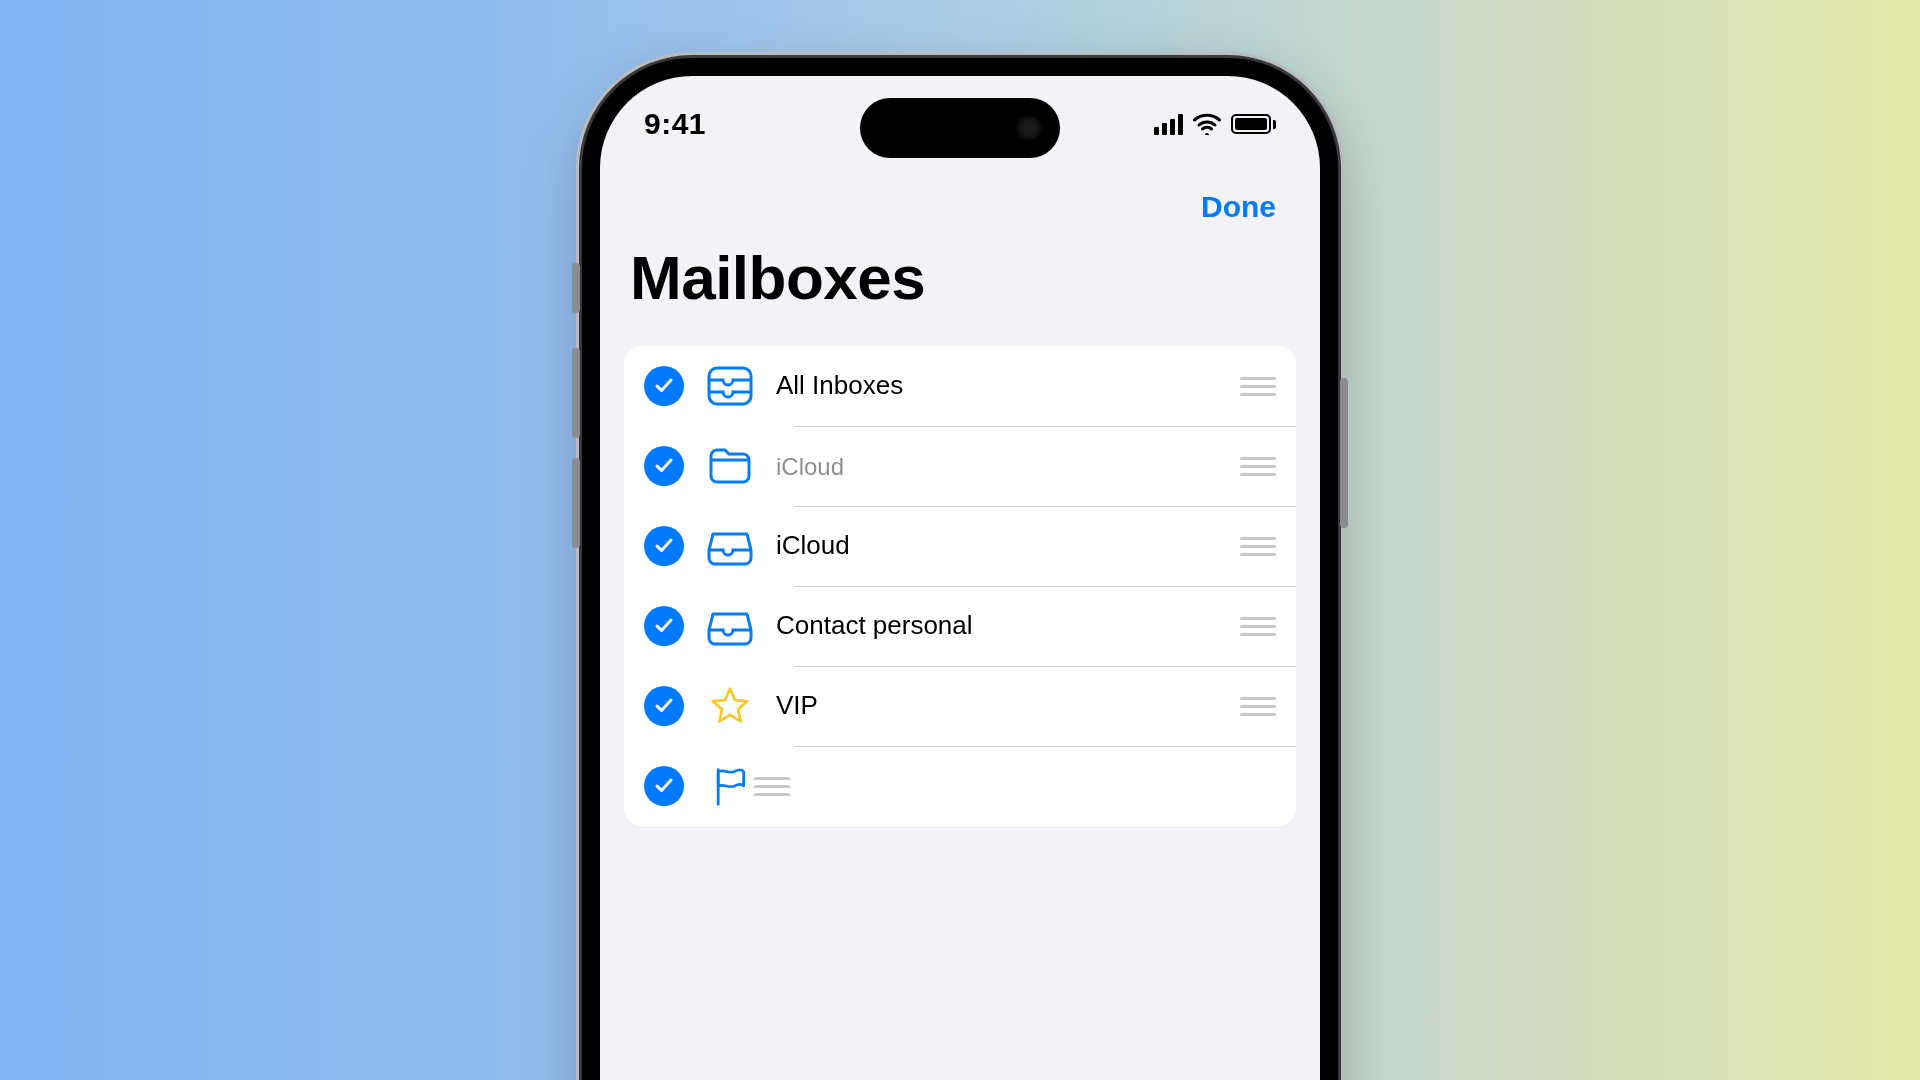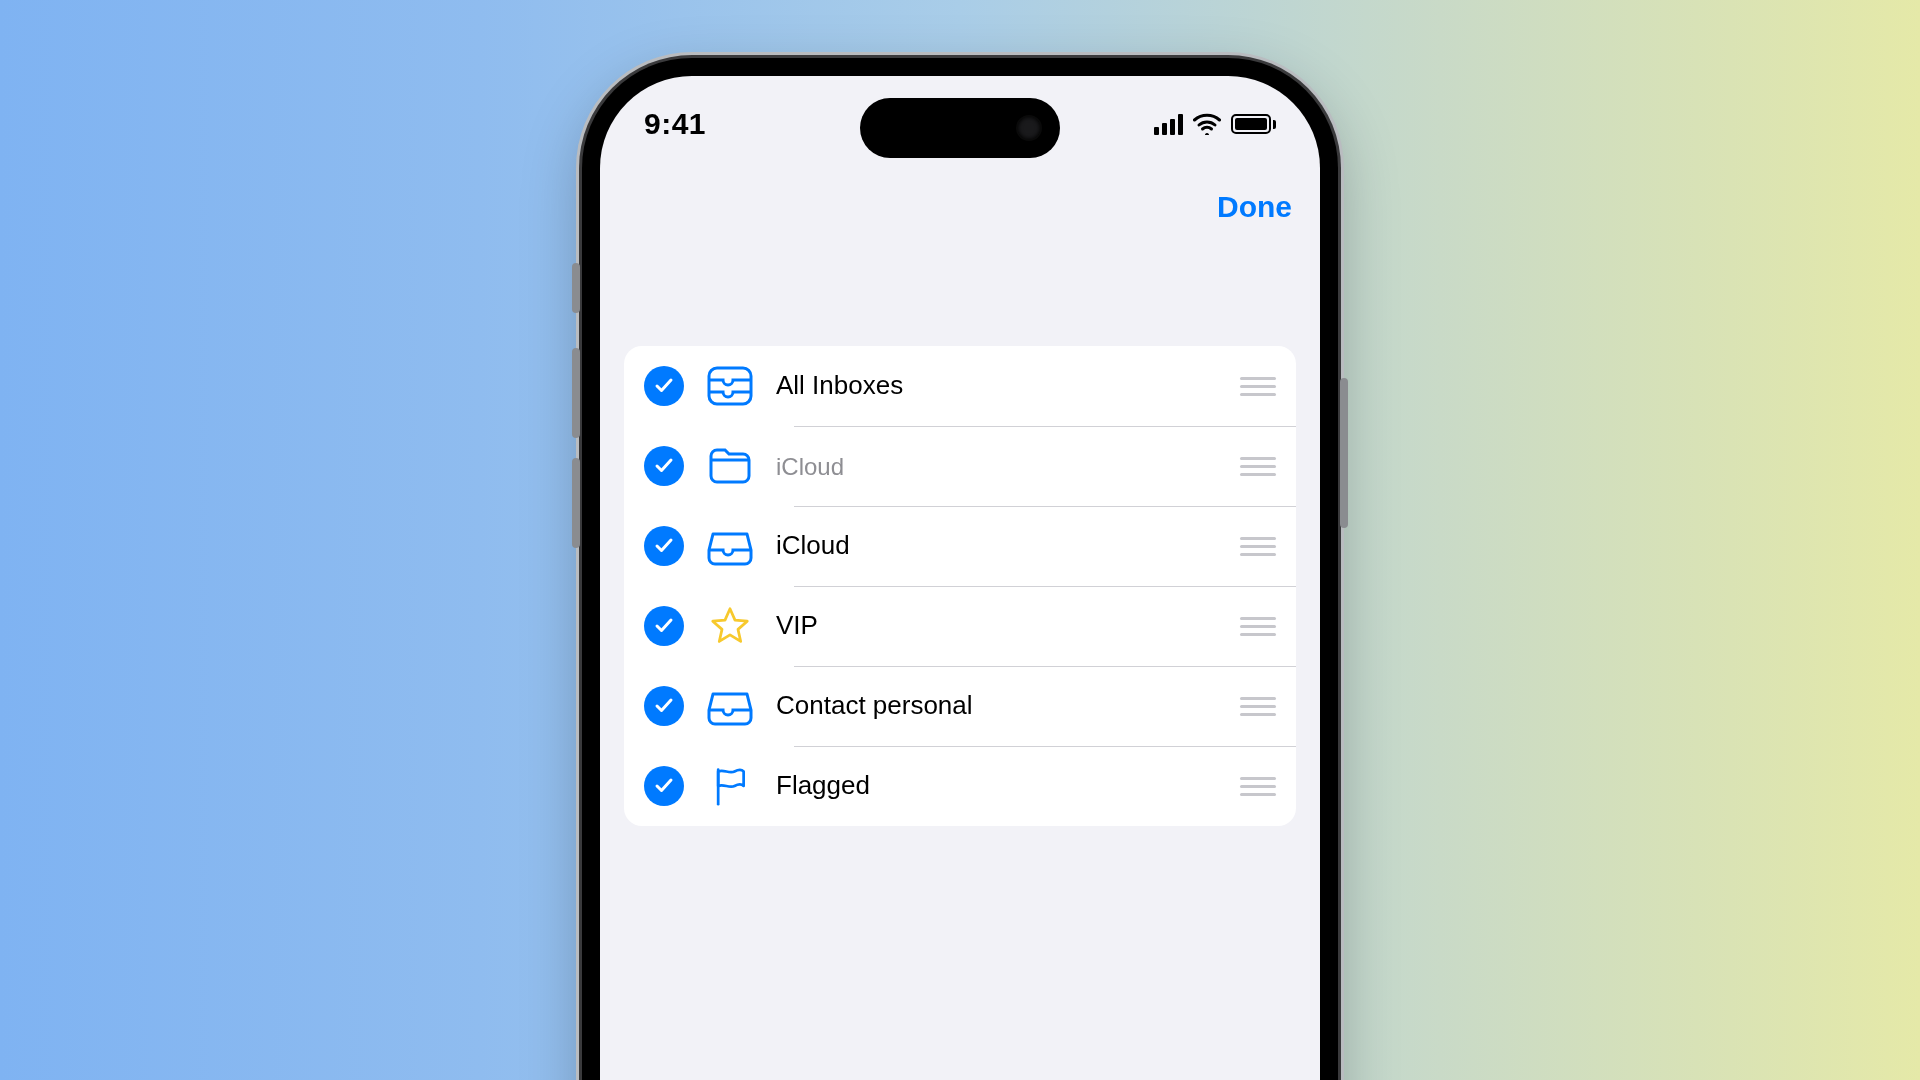--- a/index.html
+++ b/index.html
@@ -144,21 +144,21 @@
 
   
   .navbar {
     position: absolute;
     top: 96px;
     left: 0; right: 0;
     height: 70px;
     display: flex;
     align-items: center;
     justify-content: flex-end;
-    padding: 0 28px;
+    padding: 0 44px;
   }
   .done-btn {
     color: #007aff;
     font-size: 30px;
     font-weight: 600;
     background: none;
     border: none;
     cursor: pointer;
   }
 
@@ -286,20 +286,21 @@
             <div class="body"></div>
               <div class="tip"></div>
           </div>
         </div>
       </div>
 
       <div class="navbar">
         <button class="done-btn">Done</button>
       </div>
 
+      <h1 class="large-title">Mailboxes</h1>
 
       <div class="card">
 
         <div class="row">
           <div class="check">
             <svg width="20" height="20" viewBox="0 0 20 20">
                 <path d="M3 10 l4.5 4.5 L17 4" stroke="#fff" stroke-width="3" fill="none" stroke-linecap="round" stroke-linejoin="round"></path>
               </svg>
           </div>
           <div class="mb-icon">
@@ -363,41 +364,20 @@
             </div>
         </div>
 
         <div class="row">
           <div class="check">
             <svg width="20" height="20" viewBox="0 0 20 20">
                 <path d="M3 10 l4.5 4.5 L17 4" stroke="#fff" stroke-width="3" fill="none" stroke-linecap="round" stroke-linejoin="round"></path>
               </svg>
           </div>
           <div class="mb-icon">
-            <svg viewBox="0 0 46 44">
-              <path d="M23 3 l5.5 12.5 13.5 1.2 -10.2 9 3 13.3 L23 31.8 11.2 39 l3-13.3 -10.2-9 13.5-1.2 Z" fill="none" stroke="#f7c92d" stroke-width="3" stroke-linejoin="round"></path>
-            </svg>
-          </div>
-          <div class="labelwrap">
-            <span class="label">VIP</span>
-          </div>
-          <div class="drag">
-              <span></span>
-              <span></span>
-              <span></span>
-            </div>
-        </div>
-
-        <div class="row">
-          <div class="check">
-            <svg width="20" height="20" viewBox="0 0 20 20">
-                <path d="M3 10 l4.5 4.5 L17 4" stroke="#fff" stroke-width="3" fill="none" stroke-linecap="round" stroke-linejoin="round"></path>
-              </svg>
-          </div>
-          <div class="mb-icon">
             <svg viewBox="0 0 46 40">
               <path d="M6 8 h34 l4 16 v8 a6 6 0 0 1 -6 6 h-30 a6 6 0 0 1 -6-6 v-8 Z" fill="none" stroke="#007aff" stroke-width="3" stroke-linejoin="round"></path>
               <path d="M2 24 h14 a5 5 0 0 0 10 0 h18" fill="none" stroke="#007aff" stroke-width="3"></path>
             </svg>
           </div>
           <div class="labelwrap">
             <span class="label">Contact personal</span>
           </div>
           <div class="drag">
               <span></span>
@@ -407,26 +387,44 @@
         </div>
 
         <div class="row">
           <div class="check">
             <svg width="20" height="20" viewBox="0 0 20 20">
                 <path d="M3 10 l4.5 4.5 L17 4" stroke="#fff" stroke-width="3" fill="none" stroke-linecap="round" stroke-linejoin="round"></path>
               </svg>
           </div>
           <div class="mb-icon">
             <svg viewBox="0 0 46 44">
+              <path d="M23 3 l5.5 12.5 13.5 1.2 -10.2 9 3 13.3 L23 31.8 11.2 39 l3-13.3 -10.2-9 13.5-1.2 Z" fill="none" stroke="#f7c92d" stroke-width="3" stroke-linejoin="round"></path>
+            </svg>
+          </div>
+          <div class="labelwrap">
+            <span class="label">VIP</span>
+          </div>
+          <div class="drag">
+              <span></span>
+              <span></span>
+              <span></span>
+            </div>
+        </div>
+
+        <div class="row">
+          <div class="check">
+            <svg width="20" height="20" viewBox="0 0 20 20">
+                <path d="M3 10 l4.5 4.5 L17 4" stroke="#fff" stroke-width="3" fill="none" stroke-linecap="round" stroke-linejoin="round"></path>
+              </svg>
+          </div>
+          <div class="mb-icon">
+            <svg viewBox="0 0 46 44">
               <line x1="10" y1="4" x2="10" y2="42" stroke="#007aff" stroke-width="3" stroke-linecap="round"></line>
               <path d="M10 6 c6 -3 12 3 18 0 c4 -2 8 -2 10 0 v16 c-2 -2 -6 -2 -10 0 c-6 3 -12 -3 -18 0 Z" fill="none" stroke="#007aff" stroke-width="3" stroke-linejoin="round"></path>
             </svg>
-          </div>
-          <div class="labelwrap">
-            <span class="label">Flagged</span>
           </div>
           <div class="drag">
               <span></span>
               <span></span>
               <span></span>
             </div>
         </div>
 
       </div>
 

